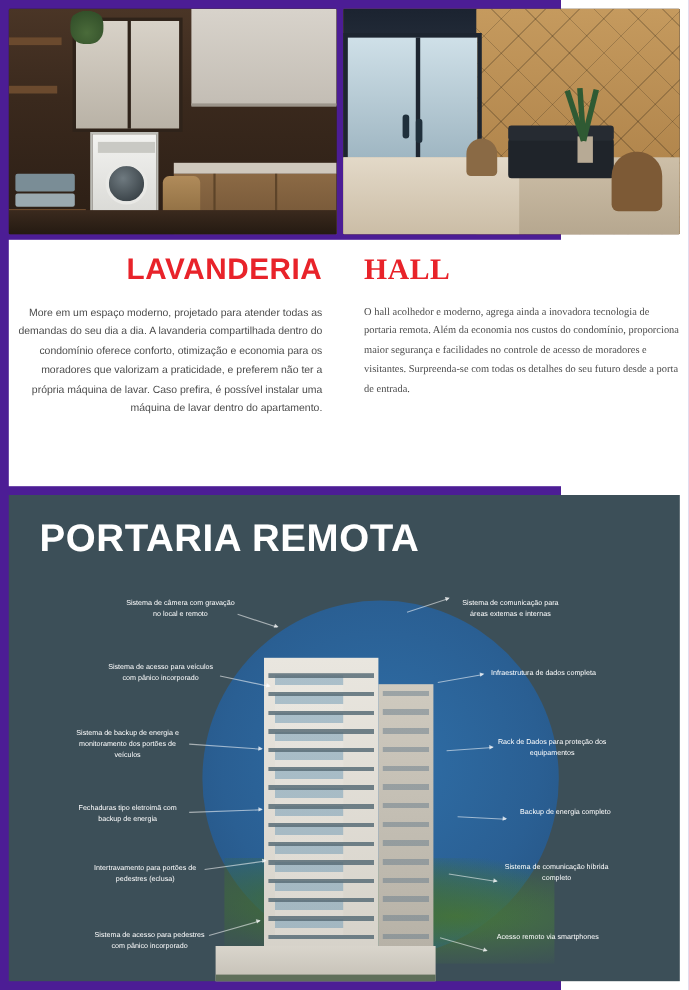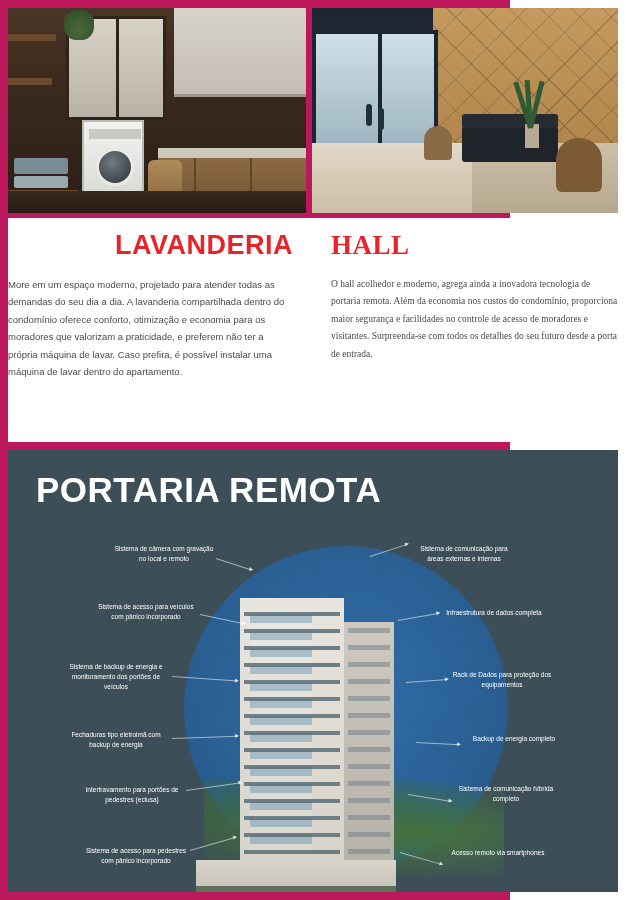--- a/index.html
+++ b/index.html
@@ -2,21 +2,21 @@
 <html><head>
 <meta charset="utf-8">
 <style>
   * { box-sizing: border-box; margin: 0; padding: 0; }
   html, body {
     width: 626px; height: 900px;
     background: #ffffff;
     font-family: "Liberation Sans", sans-serif;
     overflow: hidden;
   }
-  .page { position: relative; width: 510px; height: 900px; background:#be185d; }
+  .page { position: relative; width: 510px; height: 900px; background:#4c1d95; }
 
   
   .photo-strip { position:absolute; left:8px; top:8px; width:610px; height:205px; display:flex; gap:6px; }
   .photo { position:relative; overflow:hidden; border-radius:1px; }
   .photo-left { width: 298px; height:205px; background:#2e2017; }
   .photo-right { width: 306px; height:205px; background:#6b4b2e; }
 
   
   .ld-wall { position:absolute; inset:0; background:linear-gradient(180deg,#4a3526 0%,#3a291d 40%,#2b1e15 100%); }
   .ld-window { position:absolute; left:58px; top:8px; width:100px; height:104px; background:linear-gradient(180deg,#d8d2c8,#b9b2a6); border:3px solid #2f231a; }
@@ -61,21 +61,21 @@
   .hl-plant b:nth-child(2){ transform:rotate(-18deg);} .hl-plant b:nth-child(3){ transform:rotate(14deg);} .hl-plant b:nth-child(4){ transform:rotate(-4deg);}
   .hl-person { position:absolute; width:6px; height:22px; background:#20303c; border-radius:3px; }
 
   
   .text-section { position:absolute; left:8px; top:218px; width:610px; height:224px; background:#ffffff; display:flex; }
   .col { padding-top:14px; }
   .col-left { width:305px; padding-right:20px; }
   .col-right { width:305px; padding-left:18px;font-family:Liberation Serif, serif; }
   .heading { color:#e8232a; font-size:27px; line-height:1.02; font-weight:700; letter-spacing:0.5px; }
   .col-left .heading { text-align:right; }
-  .col-left .body { text-align:left; }
+  .col-left .body { text-align:right; }
   .body { margin-top:16px; font-size:9.5px; line-height:1.85; color:#4b4b4b; }
 
   
   .dark-section { position:absolute; left:8px; top:450px; width:610px; height:442px; background:#3c4f58; overflow:hidden; }
   .dark-title { position:absolute; left:28px; top:20px; color:#ffffff; font-size:35px; font-weight:700; letter-spacing:0.5px; }
   .dark-sub { position:absolute; left:28px; top:52px; color:#e8232a; font-size:19px; font-weight:700; letter-spacing:1.2px; }
 
   .blue-circle { position:absolute; left:176px; top:96px; width:324px; height:324px; border-radius:50%;
      background:radial-gradient(circle at 50% 45%, #2f6fa8 0%, #2a5f93 60%, #244f7d 100%); }
   .greenery { position:absolute; left:196px; top:330px; width:300px; height:96px;
@@ -155,21 +155,21 @@
       <div class="heading">
         <div>LAVANDERIA</div>
       </div>
       <p class="body">More em um espaço moderno, projetado para atender todas as demandas do seu dia a dia. A lavanderia compartilhada dentro do condomínio oferece conforto, otimização e economia para os moradores que valorizam a praticidade, e preferem não ter a própria máquina de lavar. Caso prefira, é possível instalar uma máquina de lavar dentro do apartamento.</p>
     </div>
 
     <div class="col col-right">
       <div class="heading">
         <div>HALL</div>
       </div>
-      <p class="body">O hall acolhedor e moderno, agrega ainda a inovadora tecnologia de portaria remota. Além da economia nos custos do condomínio, proporciona maior segurança e facilidades no controle de acesso de moradores e visitantes. Surpreenda-se com todos os detalhes do seu futuro desde a porta de entrada.</p>
+      <p class="body">O hall acolhedor e moderno, agrega ainda a inovadora tecnologia de portaria remota. Além da economia nos custos do condomínio, proporciona maior segurança e facilidades no controle de acesso de moradores e visitantes. Surpreenda-se com todas os detalhes do seu futuro desde a porta de entrada.</p>
     </div>
   </div>
 
   <div class="dark-section">
     <div class="dark-title">PORTARIA REMOTA</div>
 
     <div class="blue-circle"></div>
     <div class="greenery"></div>
 
     <div class="bld">

